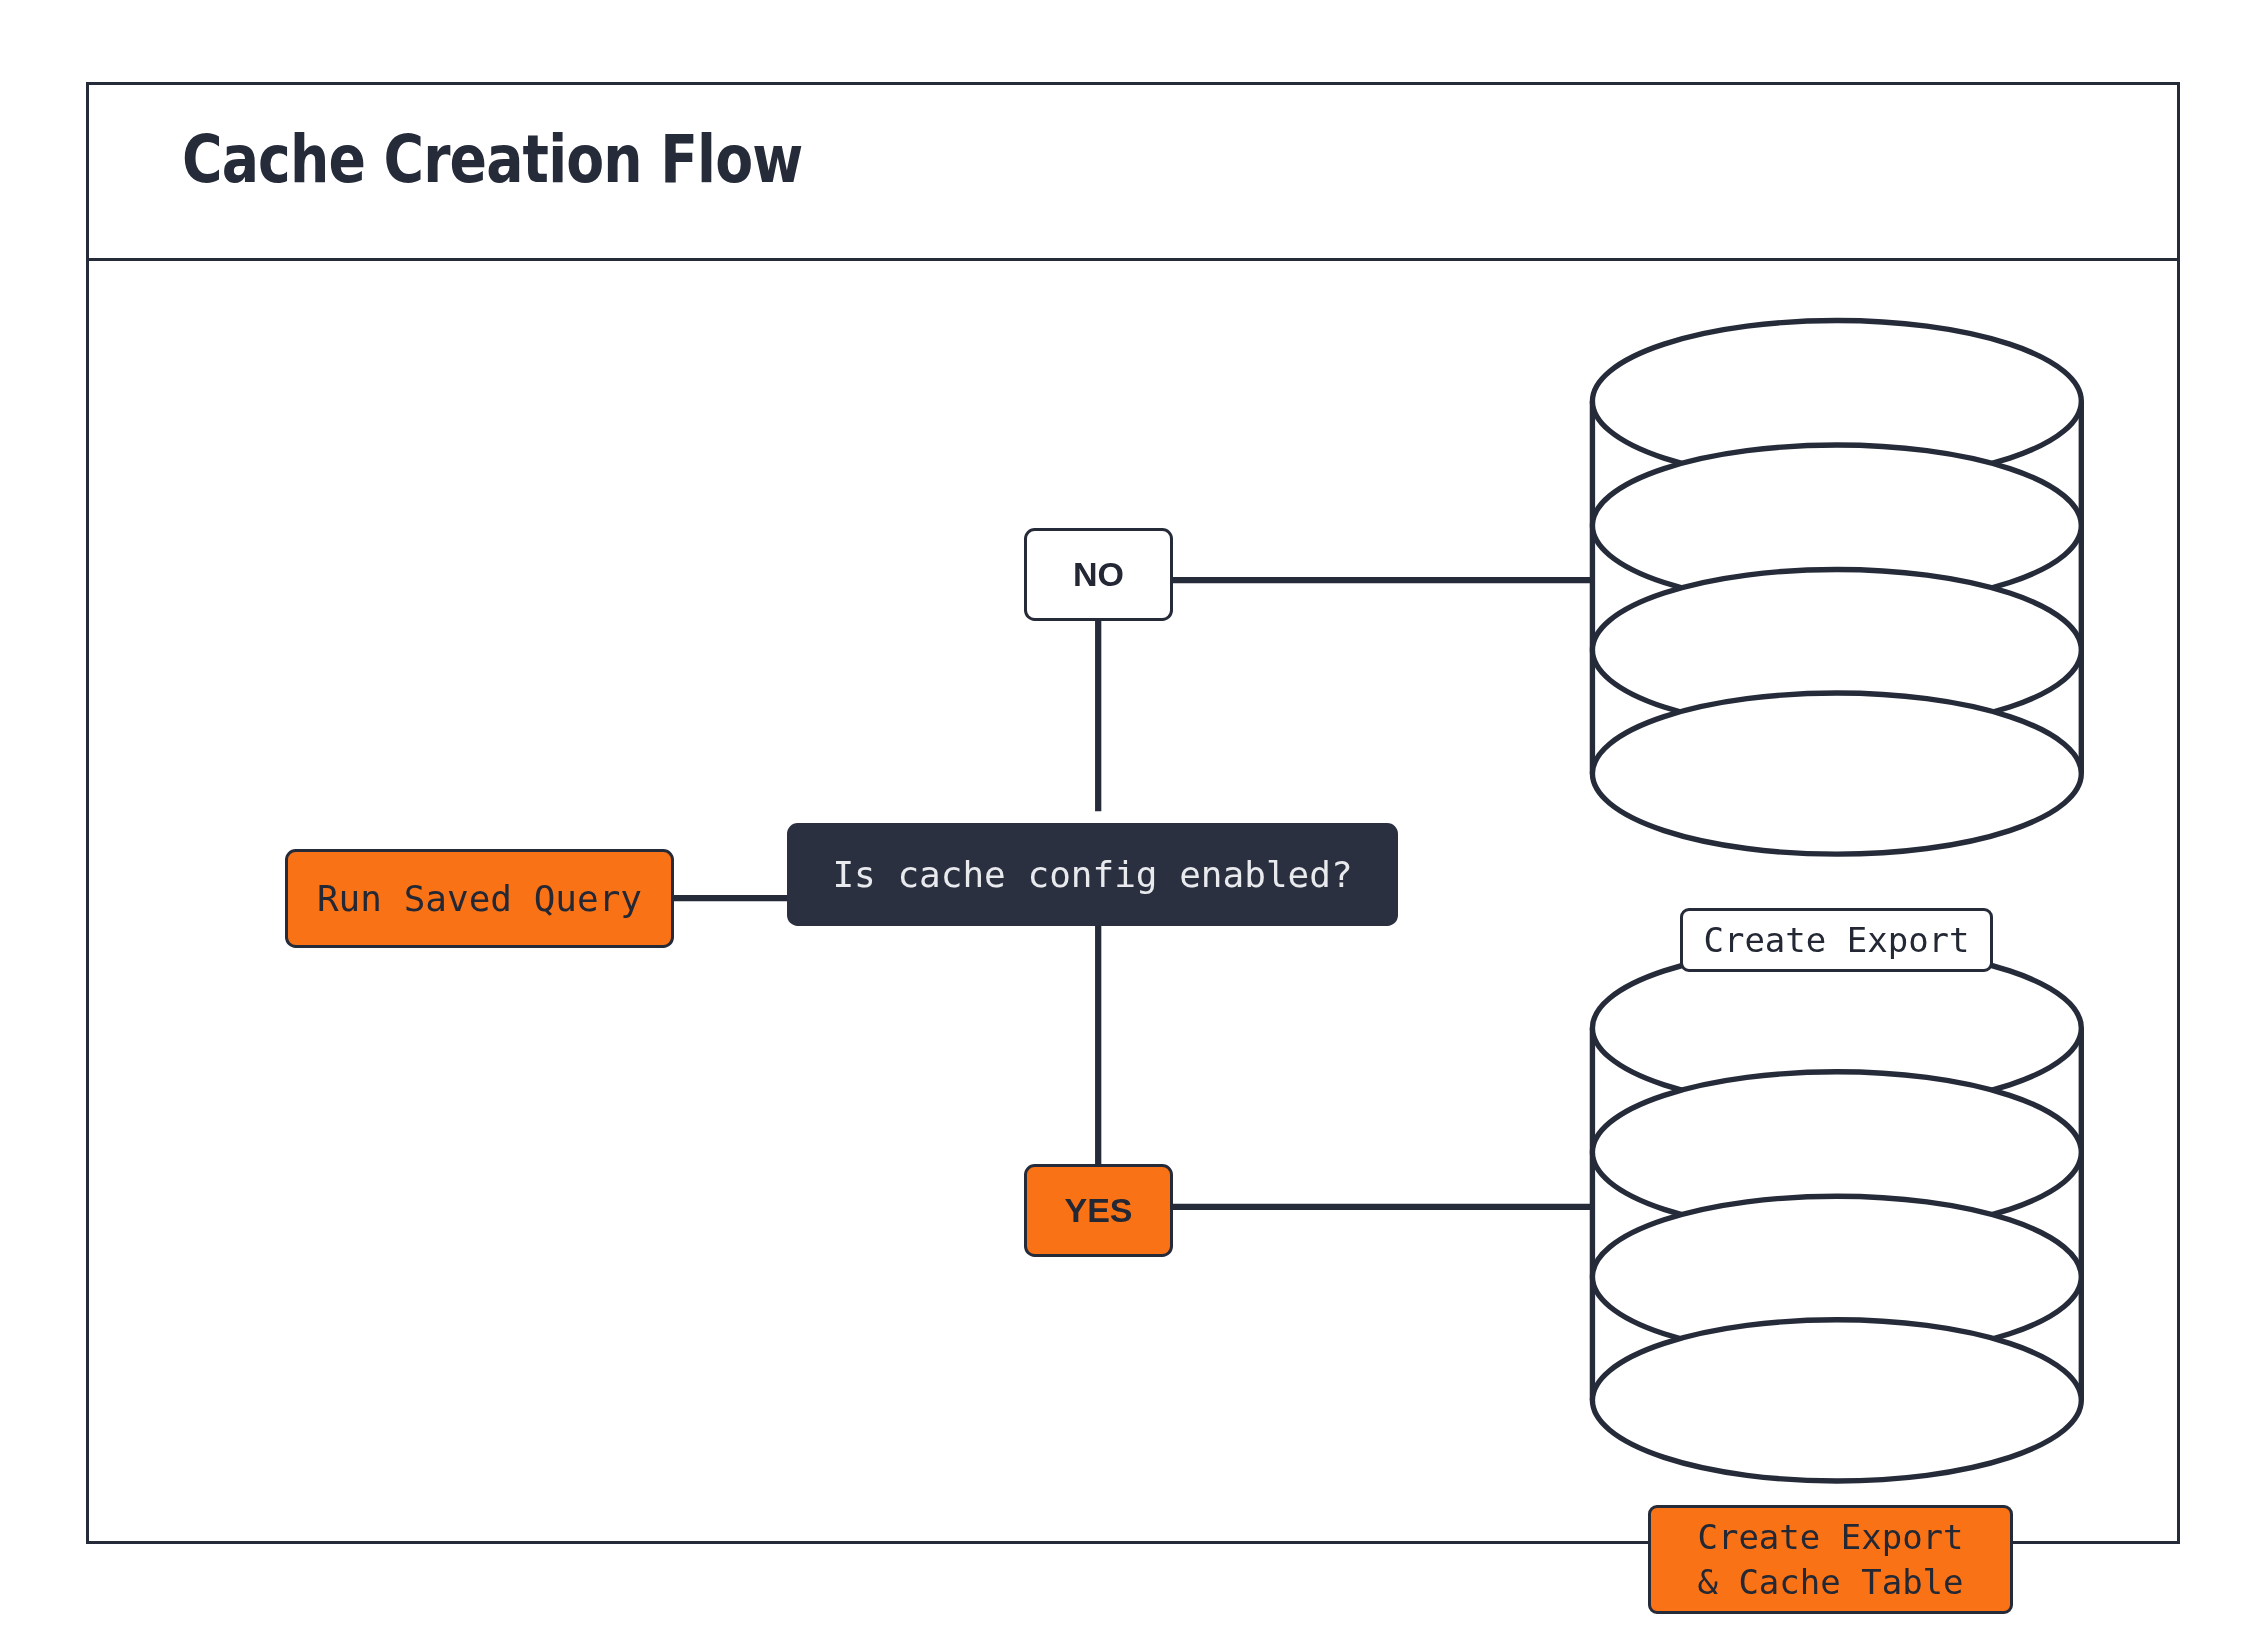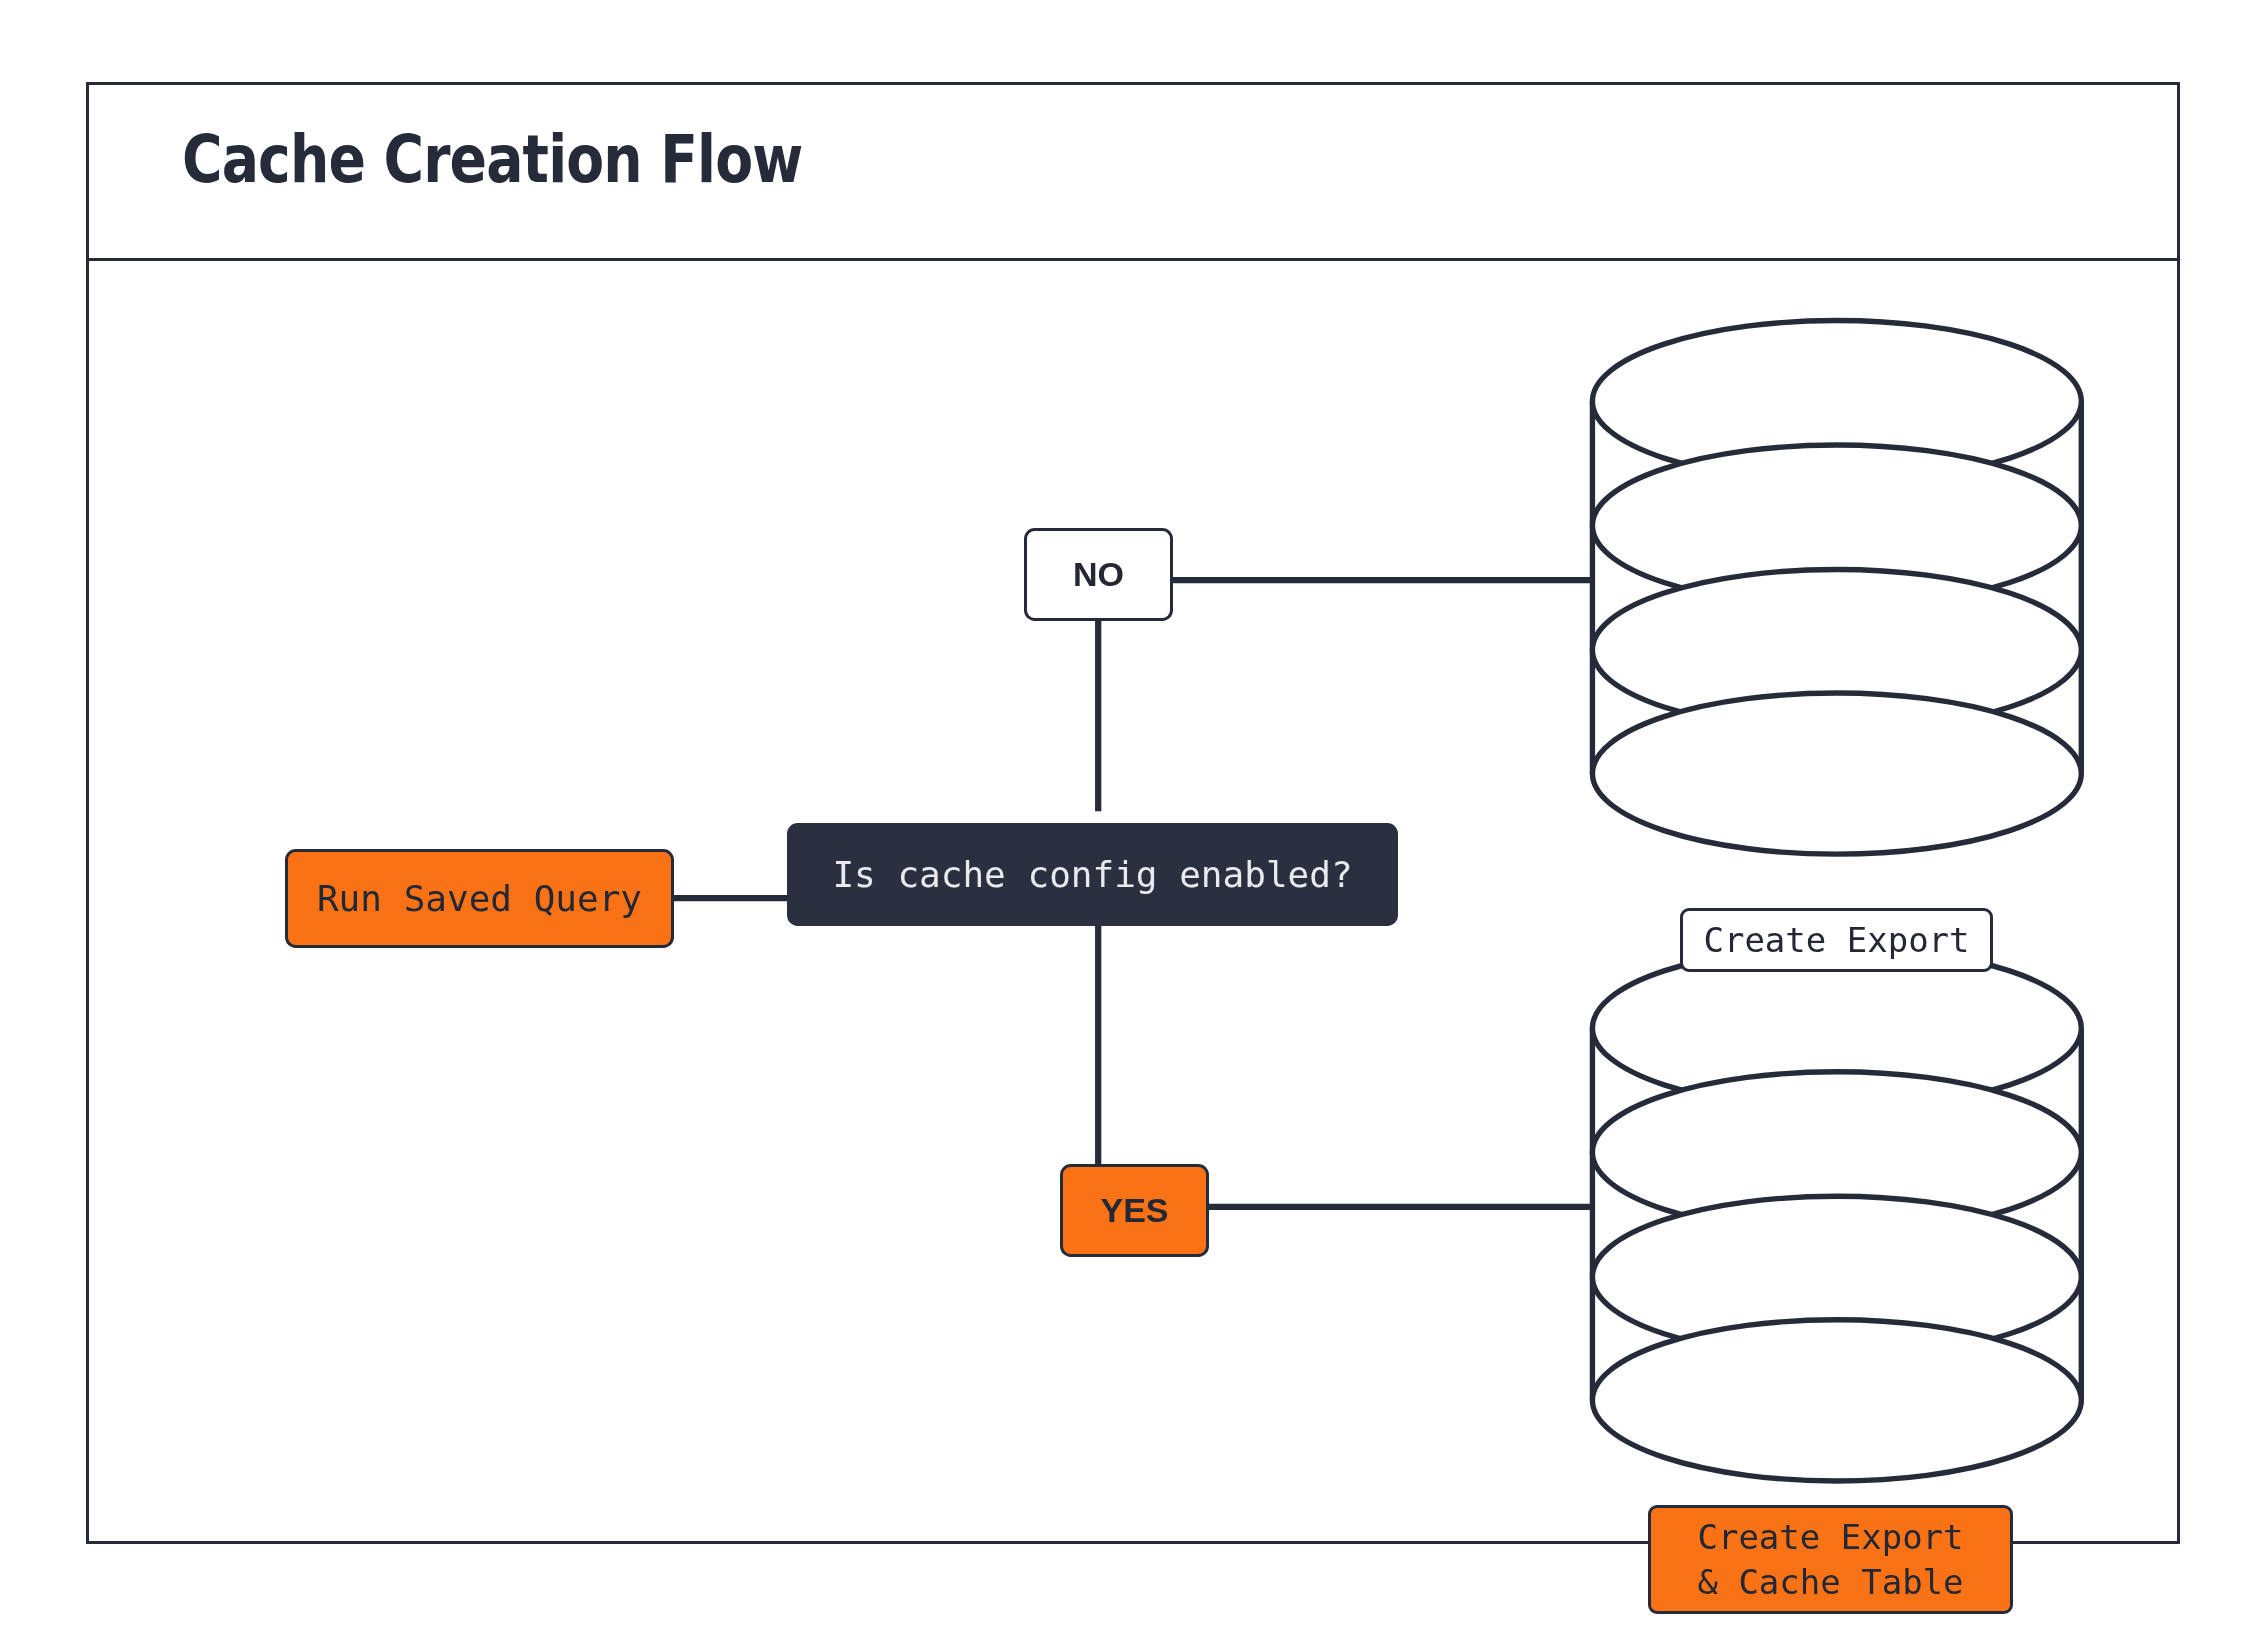--- a/index.html
+++ b/index.html
@@ -39,21 +39,21 @@
     white-space:pre;text-align:center;line-height:1.32;
   }
   .node-green{background:#f97316;color:#232834;}
   .node-white{background:#FFFFFF;color:#232834;}
   .node-dark{background:#2B3040;color:#E9EAEE;border-color:#2B3040;}
   .node-sans{font-family:"Liberation Sans", sans-serif;font-weight:bold;}
 
   #node-run-saved-query{left:285px;top:849px;width:389px;height:99px;font-size:36px;}
   #node-decision{left:787px;top:811px;width:611px;height:103px;font-size:36px;letter-spacing:0px;margin-top:12px;}
   #node-no{left:1024px;top:528px;width:149px;height:93px;font-size:34px;}
-  #node-yes{left:1024px;top:1164px;width:149px;height:93px;font-size:34px;margin-left:36px;}
+  #node-yes{left:1024px;top:1164px;width:149px;height:93px;font-size:34px;}
   #node-create-export{left:1680px;top:908px;width:313px;height:64px;font-size:34px;border-width:3.6px;border-radius:9px;}
   #node-create-export-cache{left:1648px;top:1505px;width:365px;height:109px;font-size:34px;border-width:3.6px;border-radius:9px;}
 </style>
 </head>
 <body>
 
 <div id="stage">
 
   <div class="frame">
     <div class="frame-header"></div>

